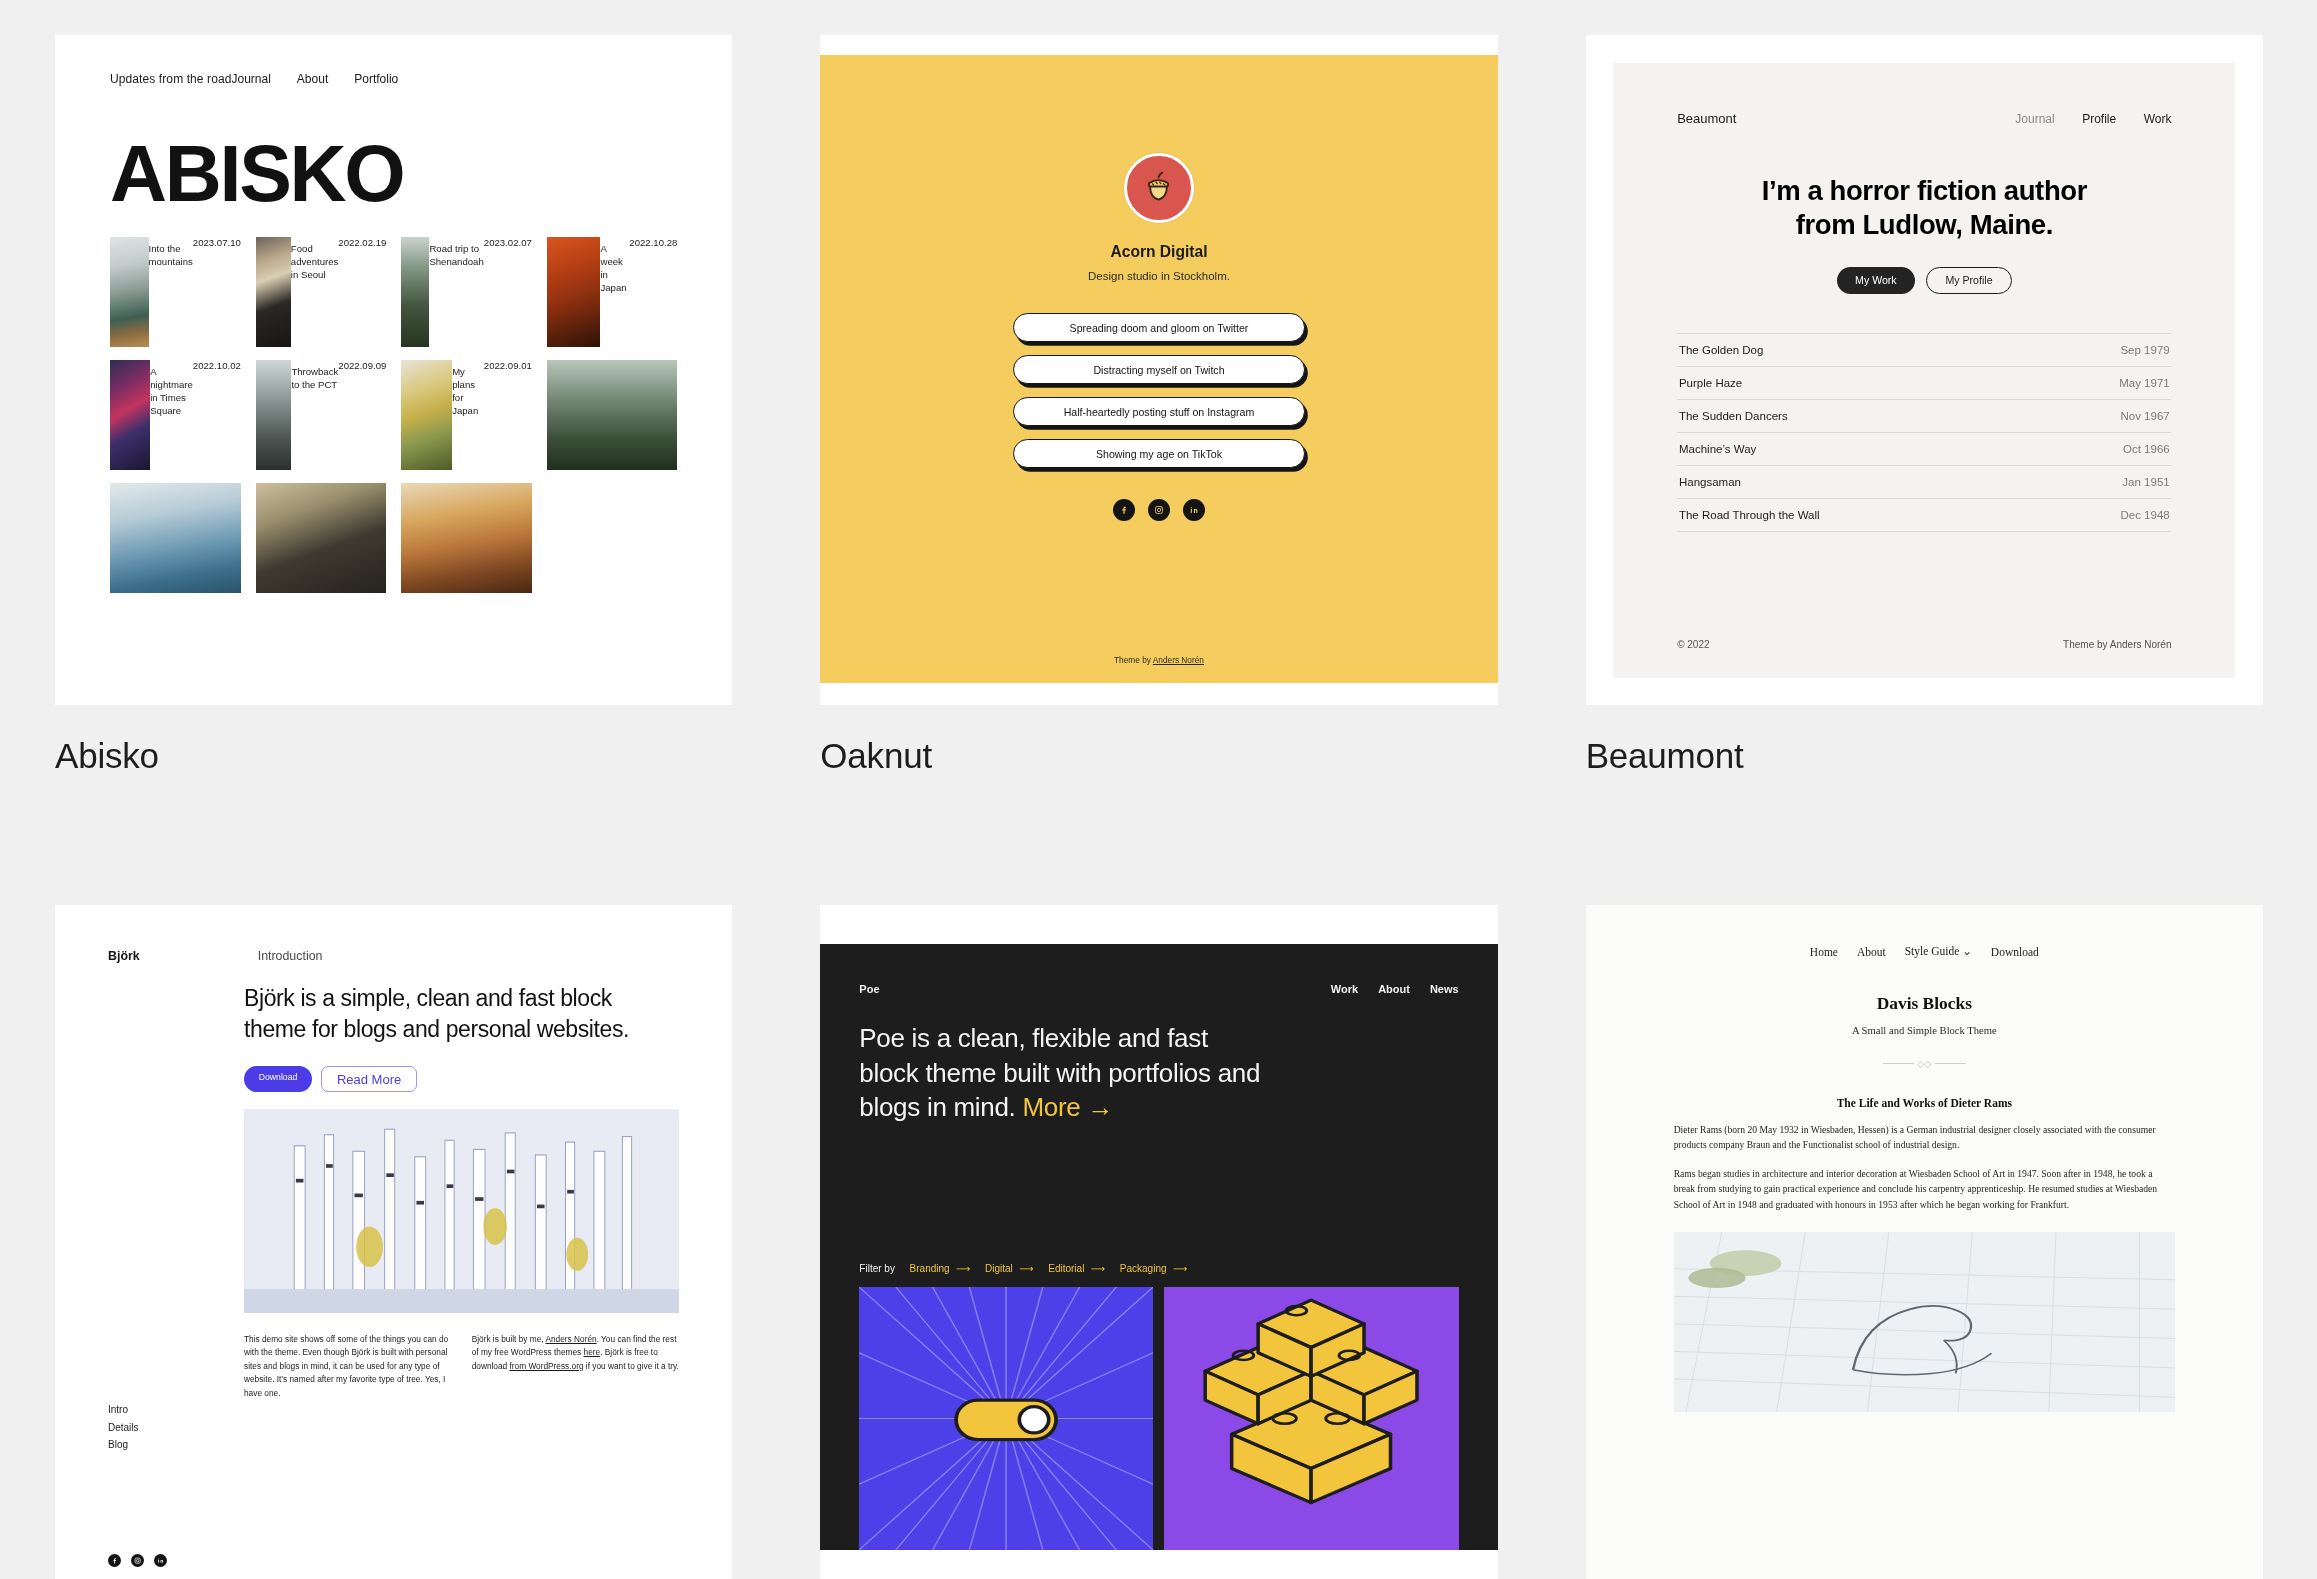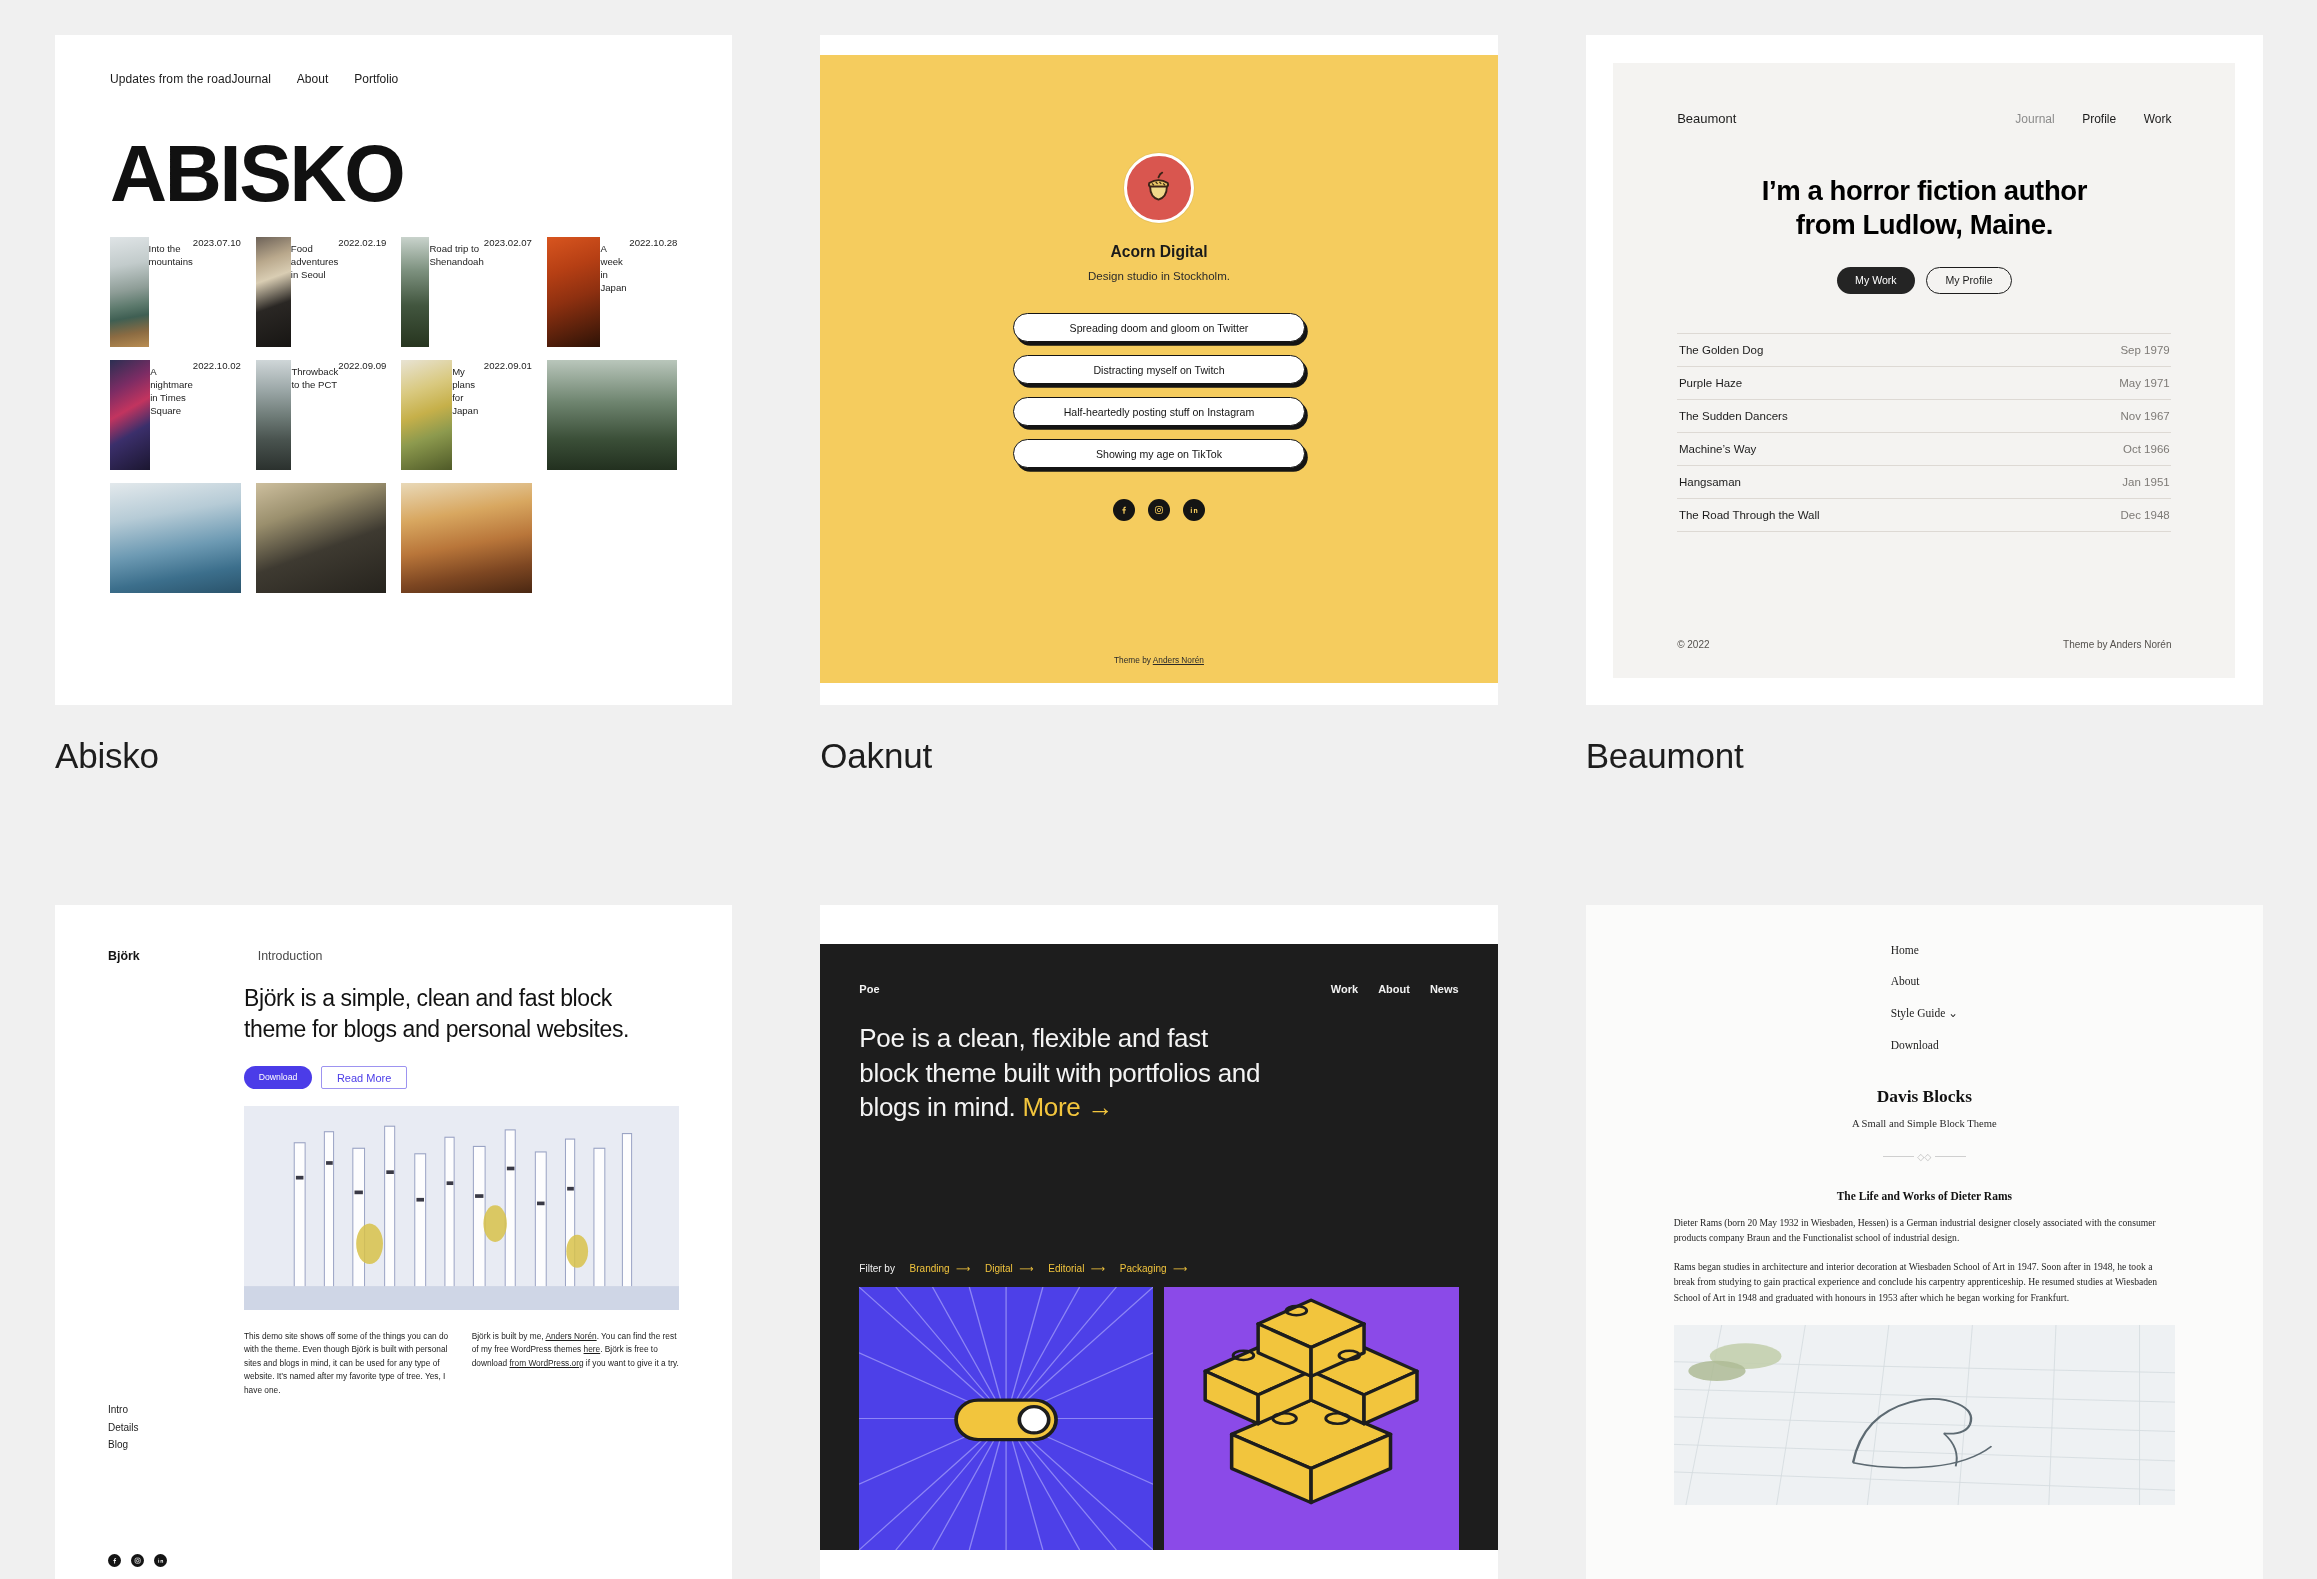--- a/index.html
+++ b/index.html
@@ -120,21 +120,21 @@
 
   
   .bjork{background:#fff;width:100%;height:100%;padding:44px 53px 24px 53px;position:relative;}
   .bj-head{display:flex;gap:118px;}
   .bj-brand{font-size:12.4px;font-weight:bold;color:#141414;}
   .bj-sec{font-size:12.4px;color:#4a4a4a;}
   .bj-body{margin-left:136px;margin-top:20px;}
   .bj-body h1{font-size:23px;line-height:1.33;font-weight:normal;color:#121212;letter-spacing:-0.4px;}
   .bj-btns{display:flex;gap:9.2px;margin-top:22px;}
   .bj-b1{background:#4b3ce8;color:#fff;font-size:8.7px;border-radius:18.4px;padding:5.5px 14.7px;}
-  .bj-b2{background:#fff;color:#4b3ce8;border:0.9px solid #9d93f0;font-size:11px;border-radius:2px;padding:4.6px 14.7px;}
+  .bj-b2{background:#fff;color:#4b3ce8;border:0.9px solid #9d93f0;font-size:13px;border-radius:7px;padding:4.6px 14.7px;}
   .bj-img{margin-left:136px;margin-top:16.5px;width:calc(100% - 136px);height:204px;
     background:linear-gradient(180deg,#eef0f6 0%,#d6dae9 25%,#b9c0da 55%,#9aa3c8 78%,#7f89b8 100%);
     position:relative;overflow:hidden;}
   .bj-sidenav{position:absolute;left:53px;top:496px;font-size:10px;color:#1c1c1c;line-height:1.75;}
   .bj-cols{margin-left:136px;margin-top:20px;display:grid;grid-template-columns:1fr 1fr;gap:20px;}
   .bj-cols p{font-size:8.3px;line-height:1.62;color:#1c1c1c;}
   .bj-cols u{text-decoration:underline;}
   .bj-social{position:absolute;left:53px;bottom:22px;display:flex;gap:10px;}
   .bj-social .ic{width:13px;height:13px;border-radius:50%;background:#141414;display:flex;align-items:center;justify-content:center;color:#fff;font-size:7.3px;}
 
@@ -148,21 +148,21 @@
   .poe-filter{margin-top:auto;display:flex;align-items:center;gap:14.7px;font-size:10px;padding-bottom:13px;}
   .poe-filter .lbl{color:#f2f2f2;}
   .poe-filter .tag{color:#f2c53d;display:flex;align-items:center;gap:6.4px;}
   .poe-imgs{display:grid;grid-template-columns:1fr 1fr;gap:11px;height:263px;}
   .poe-blue{background:#4d40e8;position:relative;overflow:hidden;}
   .poe-purple{background:#8b4ae8;position:relative;overflow:hidden;}
 
   
   .davis{background:#fbfbfa;width:100%;height:100%;padding:39px 88px 0 88px;
     font-family:"Liberation Serif",serif;display:flex;flex-direction:column;align-items:center;}
-  .dv-nav{display:flex;gap:19px;font-size:11.5px;color:#1c1c1c;align-items:flex-start;flex-direction:column;}
+  .dv-nav{display:flex;gap:19px;font-size:11.5px;color:#1c1c1c;align-items:flex-end;}
   .dv-title{font-size:17.4px;font-weight:bold;color:#111;margin-top:35px;}
   .dv-sub{font-size:10.6px;color:#2a2a2a;margin-top:11px;}
   .dv-sep{margin-top:22px;display:flex;align-items:center;gap:3.7px;color:#bdbdbd;font-size:9.2px;}
   .dv-sep i{display:block;width:31px;height:0.9px;background:#cfcfcf;}
   .dv-h2{font-size:11.5px;font-weight:bold;color:#111;margin-top:27.5px;}
   .dv-p{font-size:9.6px;line-height:1.62;color:#1f1f1f;margin-top:13px;width:100%;text-align:left;}
   .dv-img{margin-top:20px;width:100%;height:180px;
     background:linear-gradient(160deg,#eef1f3 0%,#dfe5e9 35%,#cfd8dd 60%,#e6eaec 100%);
     position:relative;overflow:hidden;}
 </style>

